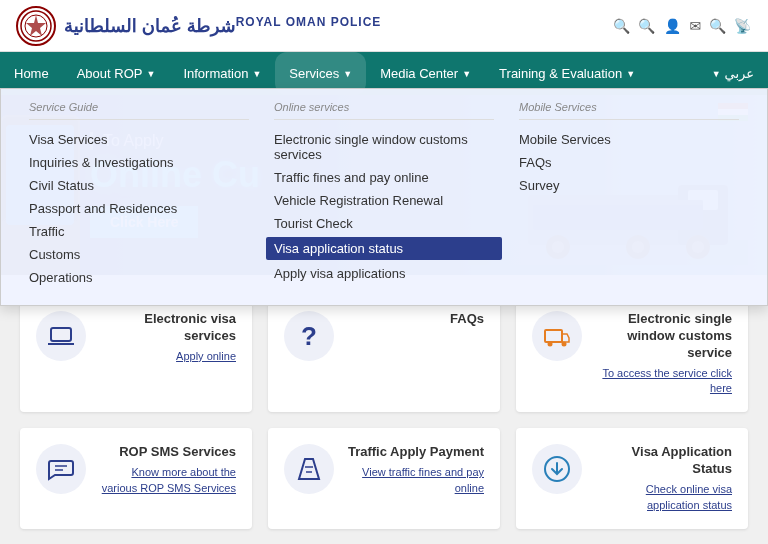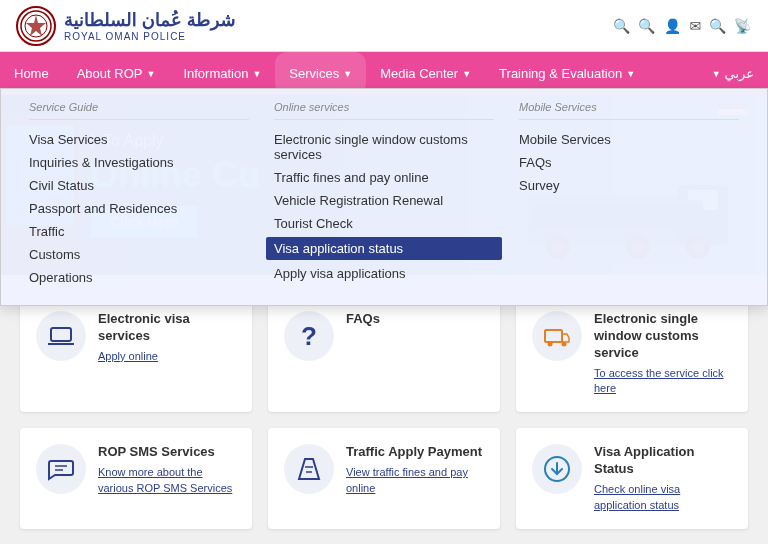--- a/index.html
+++ b/index.html
@@ -26,46 +26,46 @@
       border: 2px solid #8B0000;
       display: flex;
       align-items: center;
       justify-content: center;
       font-size: 16px;
       color: #8B0000;
       overflow: hidden;
     }
     .logo-text {
       display: flex;
-      flex-direction: column;
+      flex-direction: row;
     }
     .logo-arabic {
       font-size: 18px;
       color: #2c3e8c;
       font-weight: bold;
       direction: rtl;
     }
     .logo-english {
-      font-size: 10px;
+      font-size: 12px;
       color: #2c3e8c;
       letter-spacing: 1px;
-      font-weight: normal;
+      font-weight: bold;
     }
     .header-icons {
       margin-left: auto;
       display: flex;
       gap: 8px;
       align-items: center;
       font-size: 14px;
       color: #555;
     }
 
     
     .navbar {
-      background: #ec4899;
+      background: #0f766e;
       display: flex;
       align-items: stretch;
       height: 43px;
       position: relative;
       z-index: 100;
     }
     .nav-item {
       color: white;
       padding: 0 14px;
       display: flex;
@@ -213,21 +213,21 @@
       background: #eef0f8;
       display: flex;
       align-items: center;
       justify-content: center;
       font-size: 22px;
       color: #2c3e8c;
       flex-shrink: 0;
     }
     .card-icon.orange { color: #e67e22; }
     .card-icon.blue { color: #2980b9; }
-    .card-text { flex: 1; }
+    .card-text { flex: 1; text-align: right; }
     .card-title {
       font-size: 13px;
       font-weight: bold;
       color: #333;
       margin-bottom: 4px;
       line-height: 1.3;
     }
     .card-link {
       font-size: 11px;
       color: #2c3e8c;

